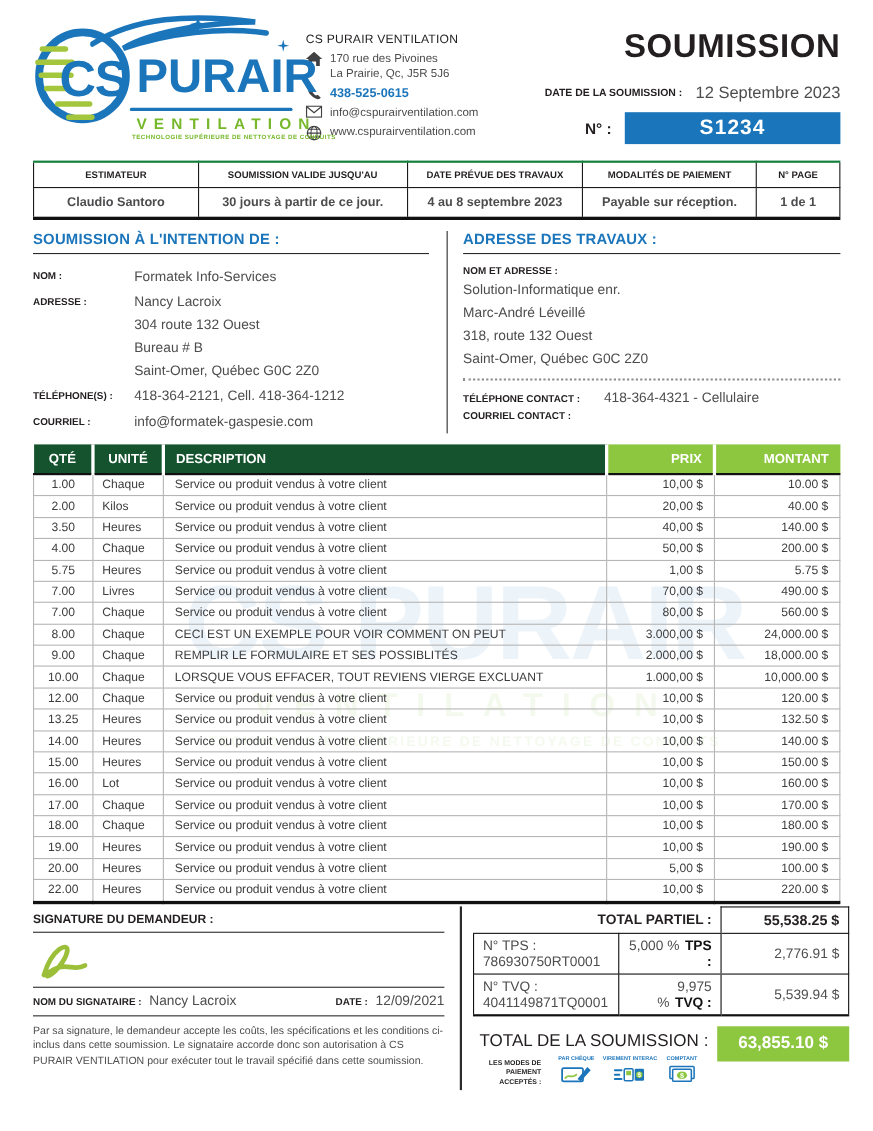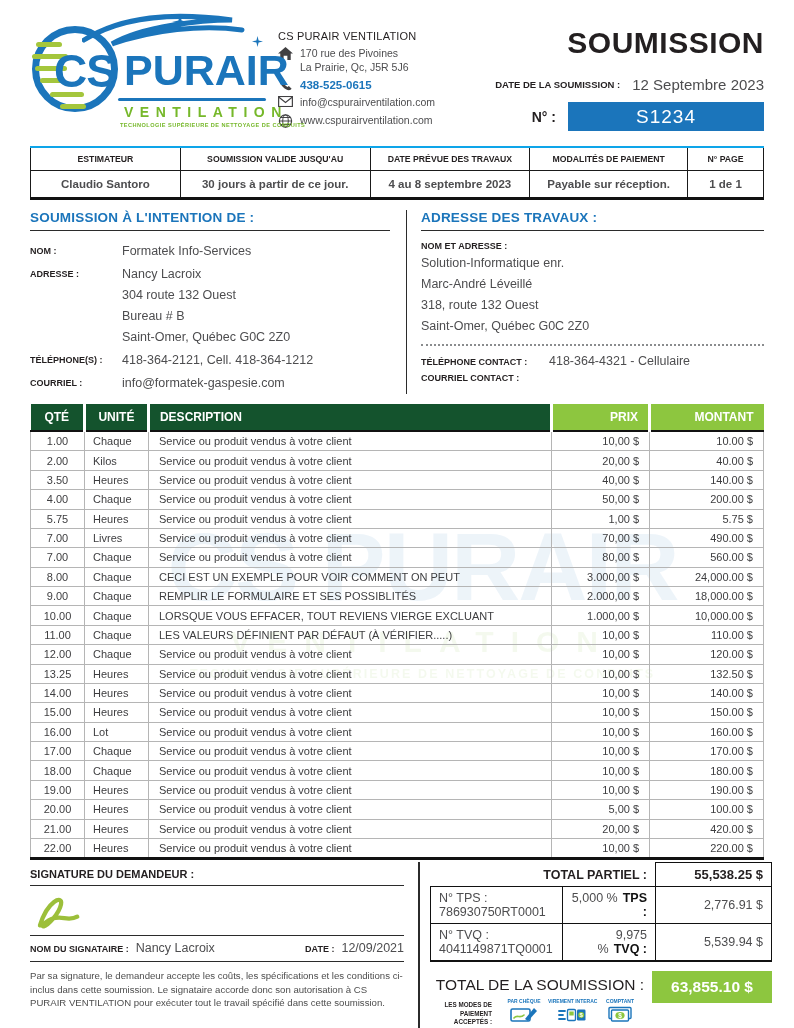--- a/index.html
+++ b/index.html
@@ -26,24 +26,24 @@
   .c-ic { width:15px; flex:none; margin-right:7px; margin-top:0px; }
   .c-txt { font-size:10.5px; color:#4d4d4f; line-height:13.5px; }
   .c-phone { font-size:11.5px; font-weight:800; color:#1b75bb; line-height:14px; }
 
   .meta { flex:1; padding-top:14px; }
   .q-title { text-align:right; font-size:30px; font-weight:800; letter-spacing:0.5px; color:#231f20; margin-bottom:16px; }
   .meta-row { display:flex; justify-content:flex-end; align-items:center; margin-bottom:9px; }
   .meta-label { font-size:9.5px; font-weight:800; margin-right:12px; }
   .meta-date { font-size:15px; color:#4d4d4f; }
   .num-label { font-size:14px; font-weight:800; margin-right:12px; }
-  .num-box { width:196px; height:29px; background:#1b75bb; color:#fff; font-size:19px; font-weight:400; letter-spacing:1px; display:flex; align-items:center; justify-content:center; }
+  .num-box { width:196px; height:29px; background:#1b75bb; color:#fff; font-size:19px; font-weight:700; letter-spacing:1px; display:flex; align-items:center; justify-content:center; }
 
   
-  .info-bar { width:100%; border-collapse:collapse; margin-top:6px; border-top:2px solid #0ea5e9; border-bottom:3px solid #111; }
+  .info-bar { width:100%; border-collapse:collapse; margin-top:6px; border-top:2px solid #15803d; border-bottom:3px solid #111; }
   .info-bar th, .info-bar td { border:1px solid #1a1a1a; text-align:center; }
   .info-bar th { font-size:8.7px; font-weight:800; padding:6px 2px; }
   .info-bar td { font-size:11.5px; color:#4d4d4f; padding:7px 2px;font-weight:bold; }
 
   
   .addresses { display:flex; margin-top:10px; }
   .addr-left { width:376px; flex:none; padding-right:16px; }
   .addr-right { flex:1; border-left:1.5px solid #2b2b2b; padding-left:14px; }
   .sec-head { font-size:13.5px; font-weight:800; color:#1b75bb; padding-bottom:5px; border-bottom:1.5px solid #2b2b2b; letter-spacing:0.2px; }
   .lbl { font-size:9px; font-weight:800; color:#231f20; }
@@ -333,27 +333,20 @@
             <td>18,000.00 $</td>
           </tr>
           <tr>
             <td>10.00</td>
             <td>Chaque</td>
             <td>LORSQUE VOUS EFFACER, TOUT REVIENS VIERGE EXCLUANT</td>
             <td>1.000,00 $</td>
             <td>10,000.00 $</td>
           </tr>
           <tr>
-            <td>11.00</td>
-            <td>Chaque</td>
-            <td>LES VALEURS DÉFINIENT PAR DÉFAUT (À VÉRIFIER.....)</td>
-            <td>10,00 $</td>
-            <td>110.00 $</td>
-          </tr>
-          <tr>
             <td>12.00</td>
             <td>Chaque</td>
             <td>Service ou produit vendus à votre client</td>
             <td>10,00 $</td>
             <td>120.00 $</td>
           </tr>
           <tr>
             <td>13.25</td>
             <td>Heures</td>
             <td>Service ou produit vendus à votre client</td>
@@ -401,27 +394,20 @@
             <td>Service ou produit vendus à votre client</td>
             <td>10,00 $</td>
             <td>190.00 $</td>
           </tr>
           <tr>
             <td>20.00</td>
             <td>Heures</td>
             <td>Service ou produit vendus à votre client</td>
             <td>5,00 $</td>
             <td>100.00 $</td>
-          </tr>
-          <tr>
-            <td>21.00</td>
-            <td>Heures</td>
-            <td>Service ou produit vendus à votre client</td>
-            <td>20,00 $</td>
-            <td>420.00 $</td>
           </tr>
           <tr>
             <td>22.00</td>
             <td>Heures</td>
             <td>Service ou produit vendus à votre client</td>
             <td>10,00 $</td>
             <td>220.00 $</td>
           </tr>
         </tbody>
     </table>

